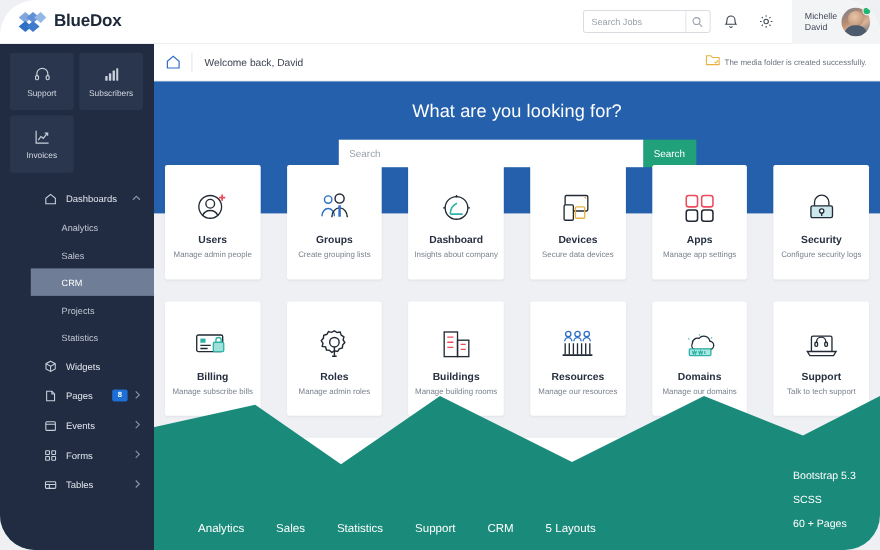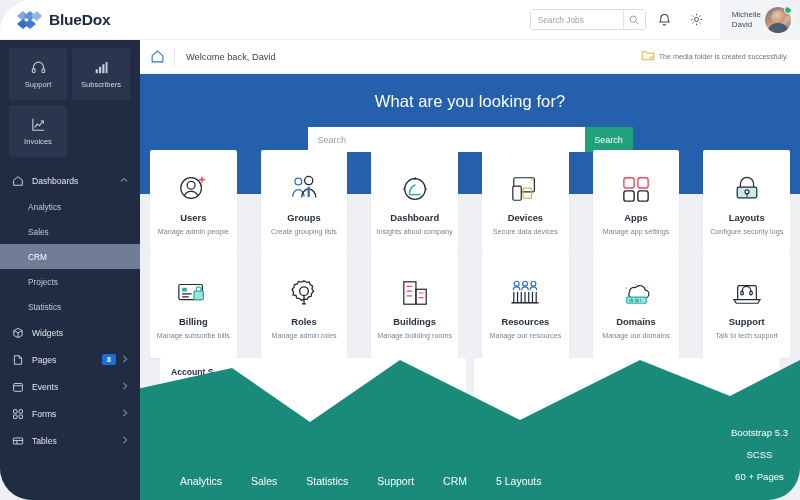--- a/index.html
+++ b/index.html
@@ -69,21 +69,21 @@
     background: #212c42; z-index: 20; overflow: hidden;
   }
   .tiles { display: flex; flex-wrap: wrap; padding: 8px 9px 6px 9px; gap: 5px; }
   .tile {
     width: 58px; height: 52px; background: #2a364e; border-radius: 3px;
     display: flex; flex-direction: column; align-items: center;
     justify-content: center; cursor: pointer; gap: 5px;
   }
   .tile-label { font-size: 7.6px; color: #d2d7e0; }
 
-  .nav { padding-top: 4px; }
+  .nav { padding-top: 4px; padding-left: 28px; }
   .nav-group {
     display: flex; align-items: center; height: 27px; padding: 0 12px;
     color: #e2e6ed; font-size: 8.6px; cursor: pointer; position: relative;
   }
   .nav-group .ng-icon { width: 15px; display:flex; align-items:center; }
   .nav-group .ng-label { margin-left: 5px; flex: 1; }
   .nav-sub {
     display: flex; align-items: center; height: 25px; padding-left: 28px;
     color: #c3c9d4; font-size: 8.3px; cursor: pointer; position: relative;
   }
@@ -124,21 +124,21 @@
     color: #444; background: #fff; font-family: "Liberation Sans", sans-serif;
   }
   .hero-search input::placeholder { color: #9aa1ab; }
   .hero-search .hs-btn {
     width: 48px; background: #20a17a; color: #fff; font-size: 9px;
     display: flex; align-items: center; justify-content: center; cursor: pointer;
   }
 
   
   .grid-wrap { padding: 0 10px; margin-top: -44px; position: relative; z-index: 5; }
-  .card-row { display: flex; gap: 24px; margin-bottom: 0; }
+  .card-row { display: flex; gap: 24px; margin-bottom: 20px; }
   .card {
     flex: 1; background: #fff; border-radius: 2px; height: 104px;
     display: flex; flex-direction: column; align-items: center;
     justify-content: center; cursor: pointer; box-shadow: 0 1px 2px rgba(20,30,50,.06);
   }
   .card-icon { height: 42px; display: flex; align-items: center; justify-content: center; }
   .card-title { font-size: 9.4px; color: #26303f; font-weight: bold; margin-top: 2px; }
   .card-sub { font-size: 7.2px; color: #7b838f; margin-top: 4px; }
 
   .lower-row { display: flex; gap: 8px; padding: 0 10px; }
@@ -153,22 +153,22 @@
     position: absolute; left: 0; bottom: 0; width: 800px; height: 140px; z-index: 15;
     pointer-events: none;
   }
   .green-overlay svg { display: block; }
   .footer-links {
     position: absolute; left: 140px; bottom: 13px; width: 520px; z-index: 16;
     display: flex; align-items: center; gap: 29px; padding-left: 40px;
   }
   .footer-links span { color: #ffffff; font-size: 10.5px; cursor: pointer; }
   .footer-meta {
-    position: absolute; right: 12px; bottom: 18px; z-index: 16;
-    display: flex; flex-direction: column; gap: 11px; align-items: center;
+    position: absolute; right: 22px; bottom: 18px; z-index: 16;
+    display: flex; flex-direction: column; gap: 11px; align-items: flex-start;
   }
   .footer-meta span { color: #ffffff; font-size: 9.6px; }
 </style>
 </head>
 <body>
 
 <div id="app">
 
   <div class="topbar">
     <div class="brand">
@@ -465,21 +465,21 @@
 
         <div class="card">
           <div class="card-icon">
             <svg width="30" height="28" viewBox="0 0 32 30" fill="none" stroke="#222a35" stroke-width="1.3">
               <path d="M9 13V9.5a7 7 0 0114 0V13"></path>
               <rect x="5.5" y="13" width="21" height="11.5" rx="1.6" fill="#cde7ef"></rect>
               <circle cx="16" cy="18" r="2.1" fill="#fff"></circle>
               <path d="M16 20v3"></path>
             </svg>
           </div>
-          <div class="card-title">Layouts</div>
+          <div class="card-title">Security</div>
           <div class="card-sub">Configure security logs</div>
         </div>
       </div>
 
       <div class="card-row">
 
         <div class="card">
           <div class="card-icon">
             <svg width="34" height="28" viewBox="0 0 36 28" fill="none" stroke="#222a35" stroke-width="1.3">
               <rect x="3" y="5" width="25" height="16" rx="1.6"></rect>

